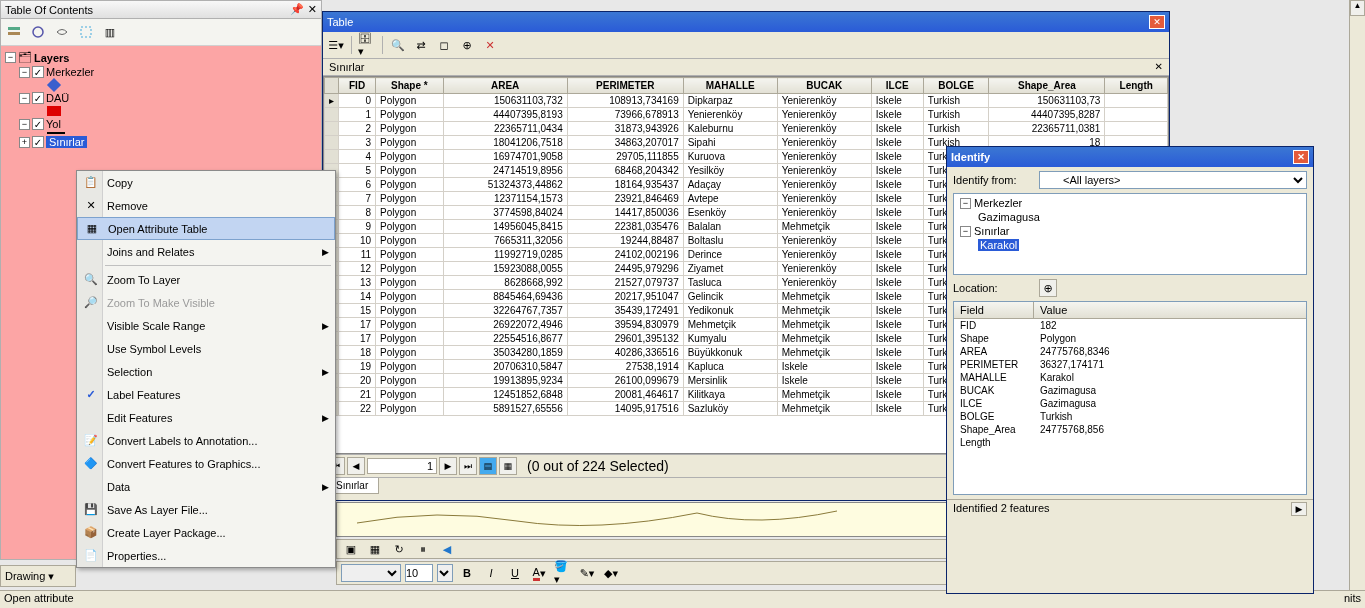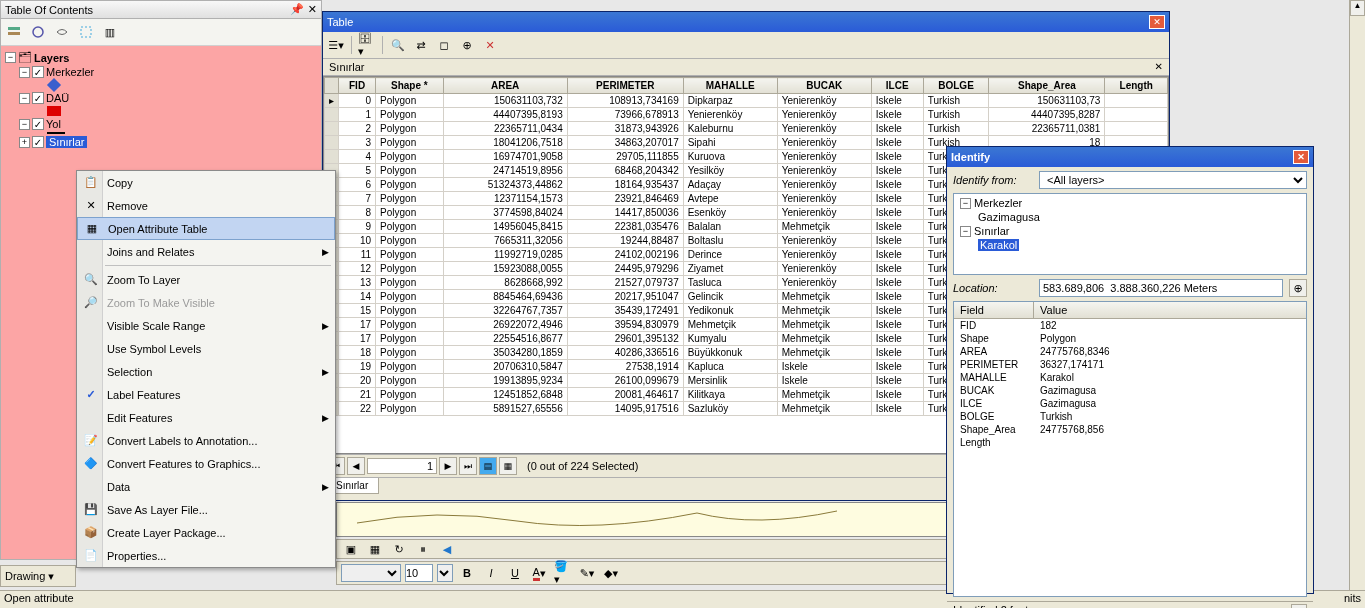--- a/index.html
+++ b/index.html
@@ -46,37 +46,37 @@
 .tbl-tabhead .tx { font-size: 10px; color: #000; cursor: pointer; }
 .tbl-grid-wrap { height: 378px; overflow: auto; background: #fff; border: 1px solid #888; margin: 0; position: relative; }
 .tbl-grid { border-collapse: collapse; width: 100%; }
 .tbl-grid th { background: linear-gradient(#f5f5f0,#e2e0d4); border: 1px solid #aca899; padding: 2px 4px; font-weight: bold; font-size: 10px; text-align: center; white-space: nowrap; }
 .tbl-grid td { border: 1px solid #d4d0c8; padding: 1px 4px; font-size: 10px; white-space: nowrap; }
 .tbl-grid td.num { text-align: right; }
 .tbl-grid .rowhead { background: #e2e0d4; width: 14px; }
 .tbl-nav { display: flex; align-items: center; gap: 2px; padding: 2px 4px; border-top: 1px solid #b0b0b0; background: #ece9d8; }
 .tbl-nav .nbtn { width: 18px; height: 18px; border: 1px solid #aca899; background: #f0f0ec; display: flex; align-items: center; justify-content: center; font-size: 9px; cursor: pointer; }
 .tbl-nav input { width: 70px; text-align: right; border: 1px solid #aca899; height: 16px; padding: 0 3px; }
-.tbl-nav .status { margin-left: 8px; font-size: 11px; }
+.tbl-nav .status { margin-left: 8px; font-size: 14px; }
 .tbl-tabs { display: flex; padding: 0; background: #ece9d8; border-top: 1px solid #b0b0b0; }
 .tbl-tab { padding: 2px 10px; border: 1px solid #aca899; border-top: none; background: #fff; font-size: 10px; margin-left: 2px; }
 
 
 .idwin { position: absolute; left: 946px; top: 146px; width: 368px; height: 448px; background: #ece9d8; border: 1px solid #0a246a; z-index: 40; }
 .idwin .title { background: linear-gradient(#3b77d3,#2a5bd7); color: #fff; padding: 2px 4px; display: flex; justify-content: space-between; align-items: center; font-weight: bold; height: 20px; }
 .idwin .close { width: 16px; height: 14px; background: #e45b3a; border: 1px solid #fff; display: flex; align-items: center; justify-content: center; color: #fff; font-size: 9px; cursor: pointer; }
 .id-body { padding: 4px 6px; }
 .id-row { display: flex; align-items: center; gap: 6px; margin-bottom: 4px; }
-.id-row label { width: 80px; font-style: italic; }
-.id-row select, .id-row input { flex: 1; border: 1px solid #7f9db9; height: 18px; background: #fff; padding: 0 3px; }
+.id-row label { width: 80px; }
+.id-row select, .id-row input { flex: 1; border: 1px solid #7f9db9; height: 18px; background: #fff; padding: 0 19px; }
 .id-tree { border: 1px solid #7f9db9; background: #fff; height: 82px; padding: 2px; overflow: auto; margin-bottom: 4px; }
 .id-tree-row { display: flex; align-items: center; gap: 3px; padding: 1px 0; }
 .id-tree-row.sel span.lbl { background: #2a5bd7; color: #fff; padding: 0 2px; }
 .id-loc-btn { width: 18px; height: 18px; border: 1px solid #aca899; background: #f0f0ec; }
-.id-attrs { border: 1px solid #7f9db9; background: #fff; height: 296px; overflow: auto; }
+.id-attrs { border: 1px solid #7f9db9; background: #fff; height: 194px; overflow: auto; }
 .id-attrs-head { display: flex; background: linear-gradient(#f5f5f0,#e2e0d4); border-bottom: 1px solid #aca899; }
 .id-attrs-head div { padding: 2px 6px; font-weight: normal; }
 .id-attrs-head .f { width: 80px; border-right: 1px solid #aca899; }
 .id-attr-row { display: flex; }
 .id-attr-row div { padding: 1px 6px; font-size: 10px; }
 .id-attr-row .f { width: 80px; }
 .id-status { padding: 2px 6px; border-top: 1px solid #aca899; background: #ece9d8; font-size: 10px; display: flex; justify-content: space-between; }
 .id-status .nbtn { width: 16px; height: 14px; border: 1px solid #aca899; background: #f0f0ec; font-size: 9px; display:flex; align-items:center; justify-content:center; }
 
 
@@ -631,21 +631,20 @@
         <div class="id-tree-row" style="padding-left: 4px;">
           <span class="expander">−</span> 
           <span class="lbl">Sınırlar</span>
         </div>
         <div class="id-tree-row sel" style="padding-left: 22px;">
           <span class="lbl">Karakol</span>
         </div>
       </div>
     <div class="id-row">
       <label>Location:</label>
-      <input value="583.689,806  3.888.360,226 Meters" style="">
       <button class="id-loc-btn">⊕</button>
     </div>
     <div class="id-attrs">
       <div class="id-attrs-head">
         <div class="f">Field</div>
         <div>Value</div>
       </div>
       <div id="id-attr-rows">
           <div class="id-attr-row">
             <div class="f">FID</div>

